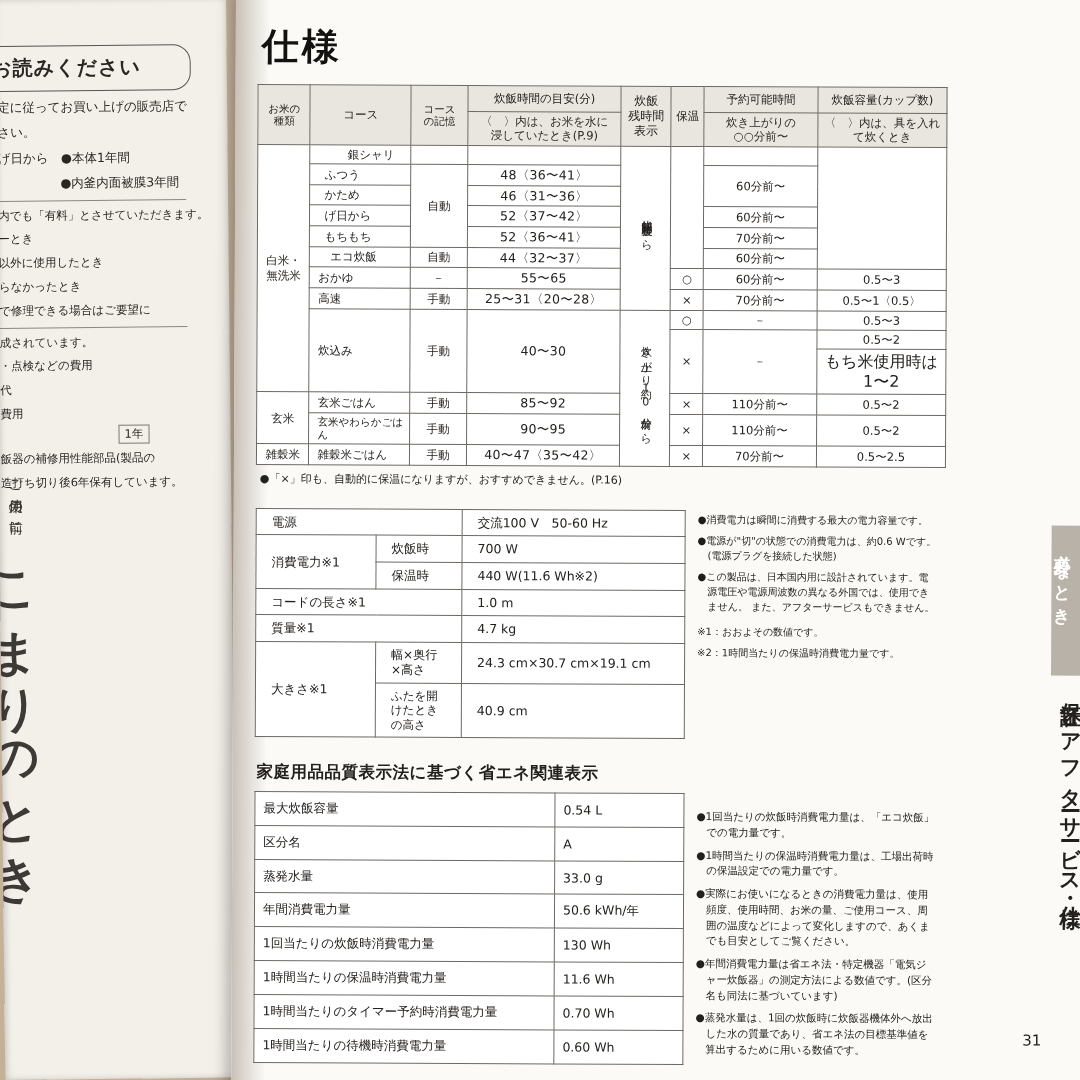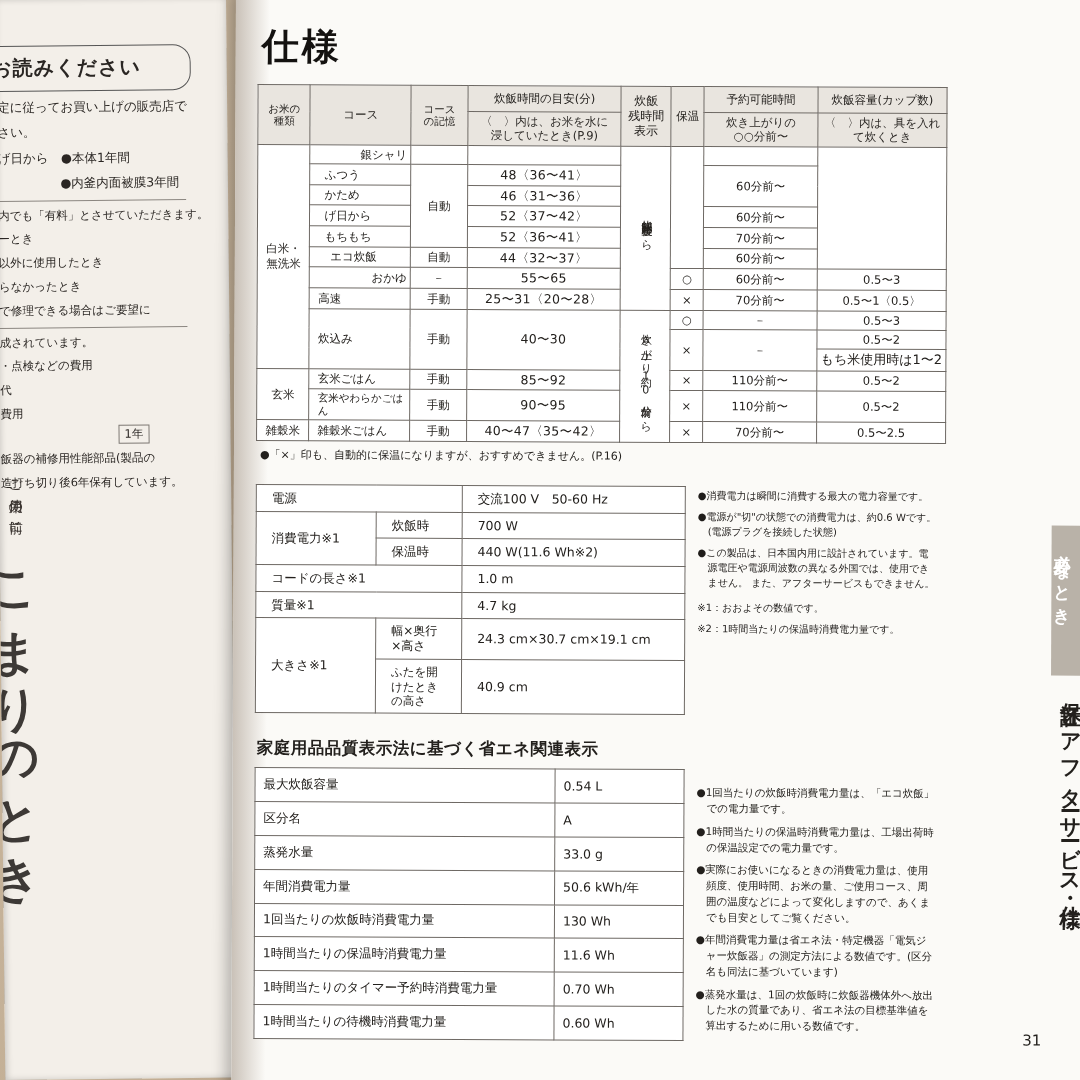--- a/index.html
+++ b/index.html
@@ -202,21 +202,21 @@
           </td>
           <td class="hdr-small">〈　〉内は、具を入れて炊くとき</td>
         </tr>
       </thead>
       <tbody>
 
         <tr>
           <td rowspan="11" class="rowlbl">
             <div style="line-height:1.3">白米・<br>無洗米</div>
           </td>
-          <td style="text-align:right;padding-left:24px">銀シャリ</td>
+          <td style="text-align:center;padding-left:24px">銀シャリ</td>
           <td></td>
           <td class="time-cell"></td>
           <td rowspan="8">
             <div class="vert" style="height:150px;font-size:11px">炊飯開始直後から</div>
           </td>
           <td rowspan="6"></td>
           <td></td>
           <td rowspan="6"></td>
         </tr>
         <tr>
@@ -239,21 +239,21 @@
           <td class="time-cell">52〈36〜41〉</td>
           <td>70分前〜</td>
         </tr>
         <tr>
           <td style="text-align:left;padding-left:20px">エコ炊飯</td>
           <td>自動</td>
           <td class="time-cell">44〈32〜37〉</td>
           <td>60分前〜</td>
         </tr>
         <tr>
-          <td style="text-align:right;padding-left:8px">おかゆ</td>
+          <td style="text-align:left;padding-left:8px">おかゆ</td>
           <td>－</td>
           <td class="time-cell">55〜65</td>
           <td>○</td>
           <td>60分前〜</td>
           <td>0.5〜3</td>
         </tr>
         <tr>
           <td style="text-align:left;padding-left:8px">高速</td>
           <td>手動</td>
           <td class="time-cell">25〜31〈20〜28〉</td>
@@ -271,21 +271,21 @@
           <td>○</td>
           <td>－</td>
           <td>0.5〜3</td>
         </tr>
         <tr>
           <td rowspan="2">×</td>
           <td rowspan="2">－</td>
           <td>0.5〜2</td>
         </tr>
         <tr>
-          <td style="font-size:13px">もち米使用時は1〜2</td>
+          <td style="font-size:16px">もち米使用時は1〜2</td>
         </tr>
 
         <tr>
           <td rowspan="2" class="rowlbl">玄米</td>
           <td style="text-align:left;padding-left:8px">玄米ごはん</td>
           <td>手動</td>
           <td class="time-cell">85〜92</td>
           <td>×</td>
           <td>110分前〜</td>
           <td>0.5〜2</td>

